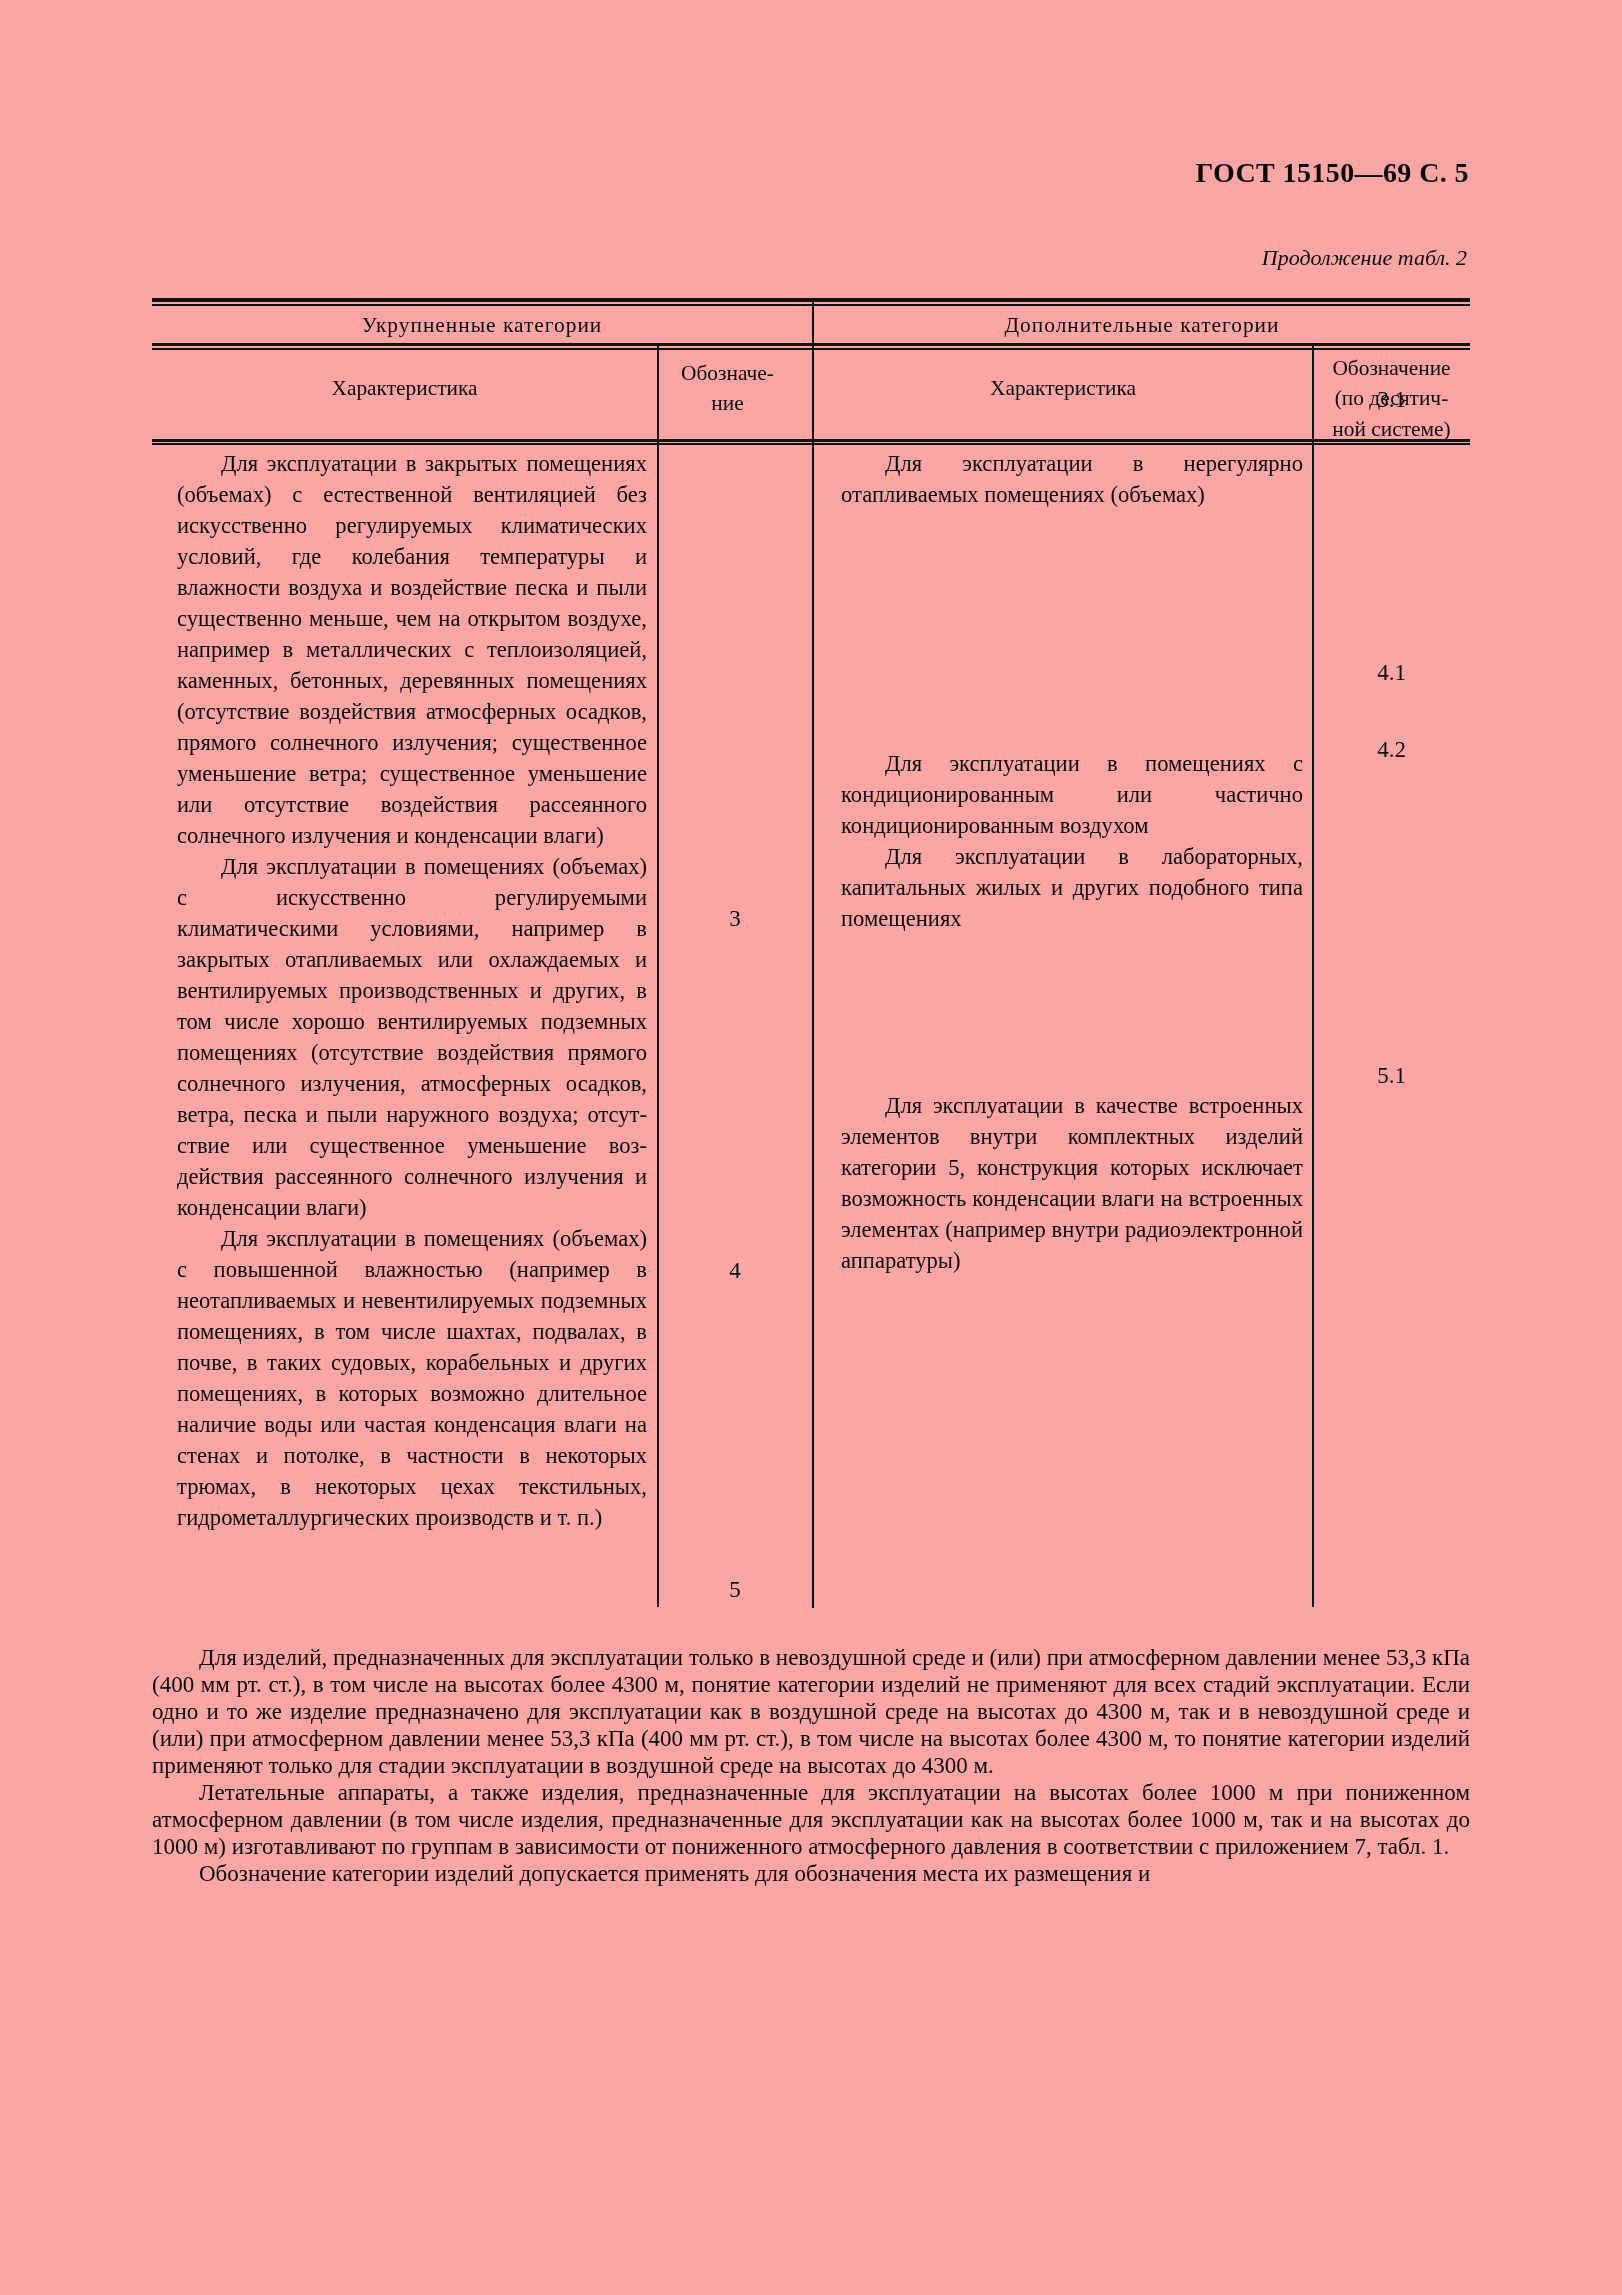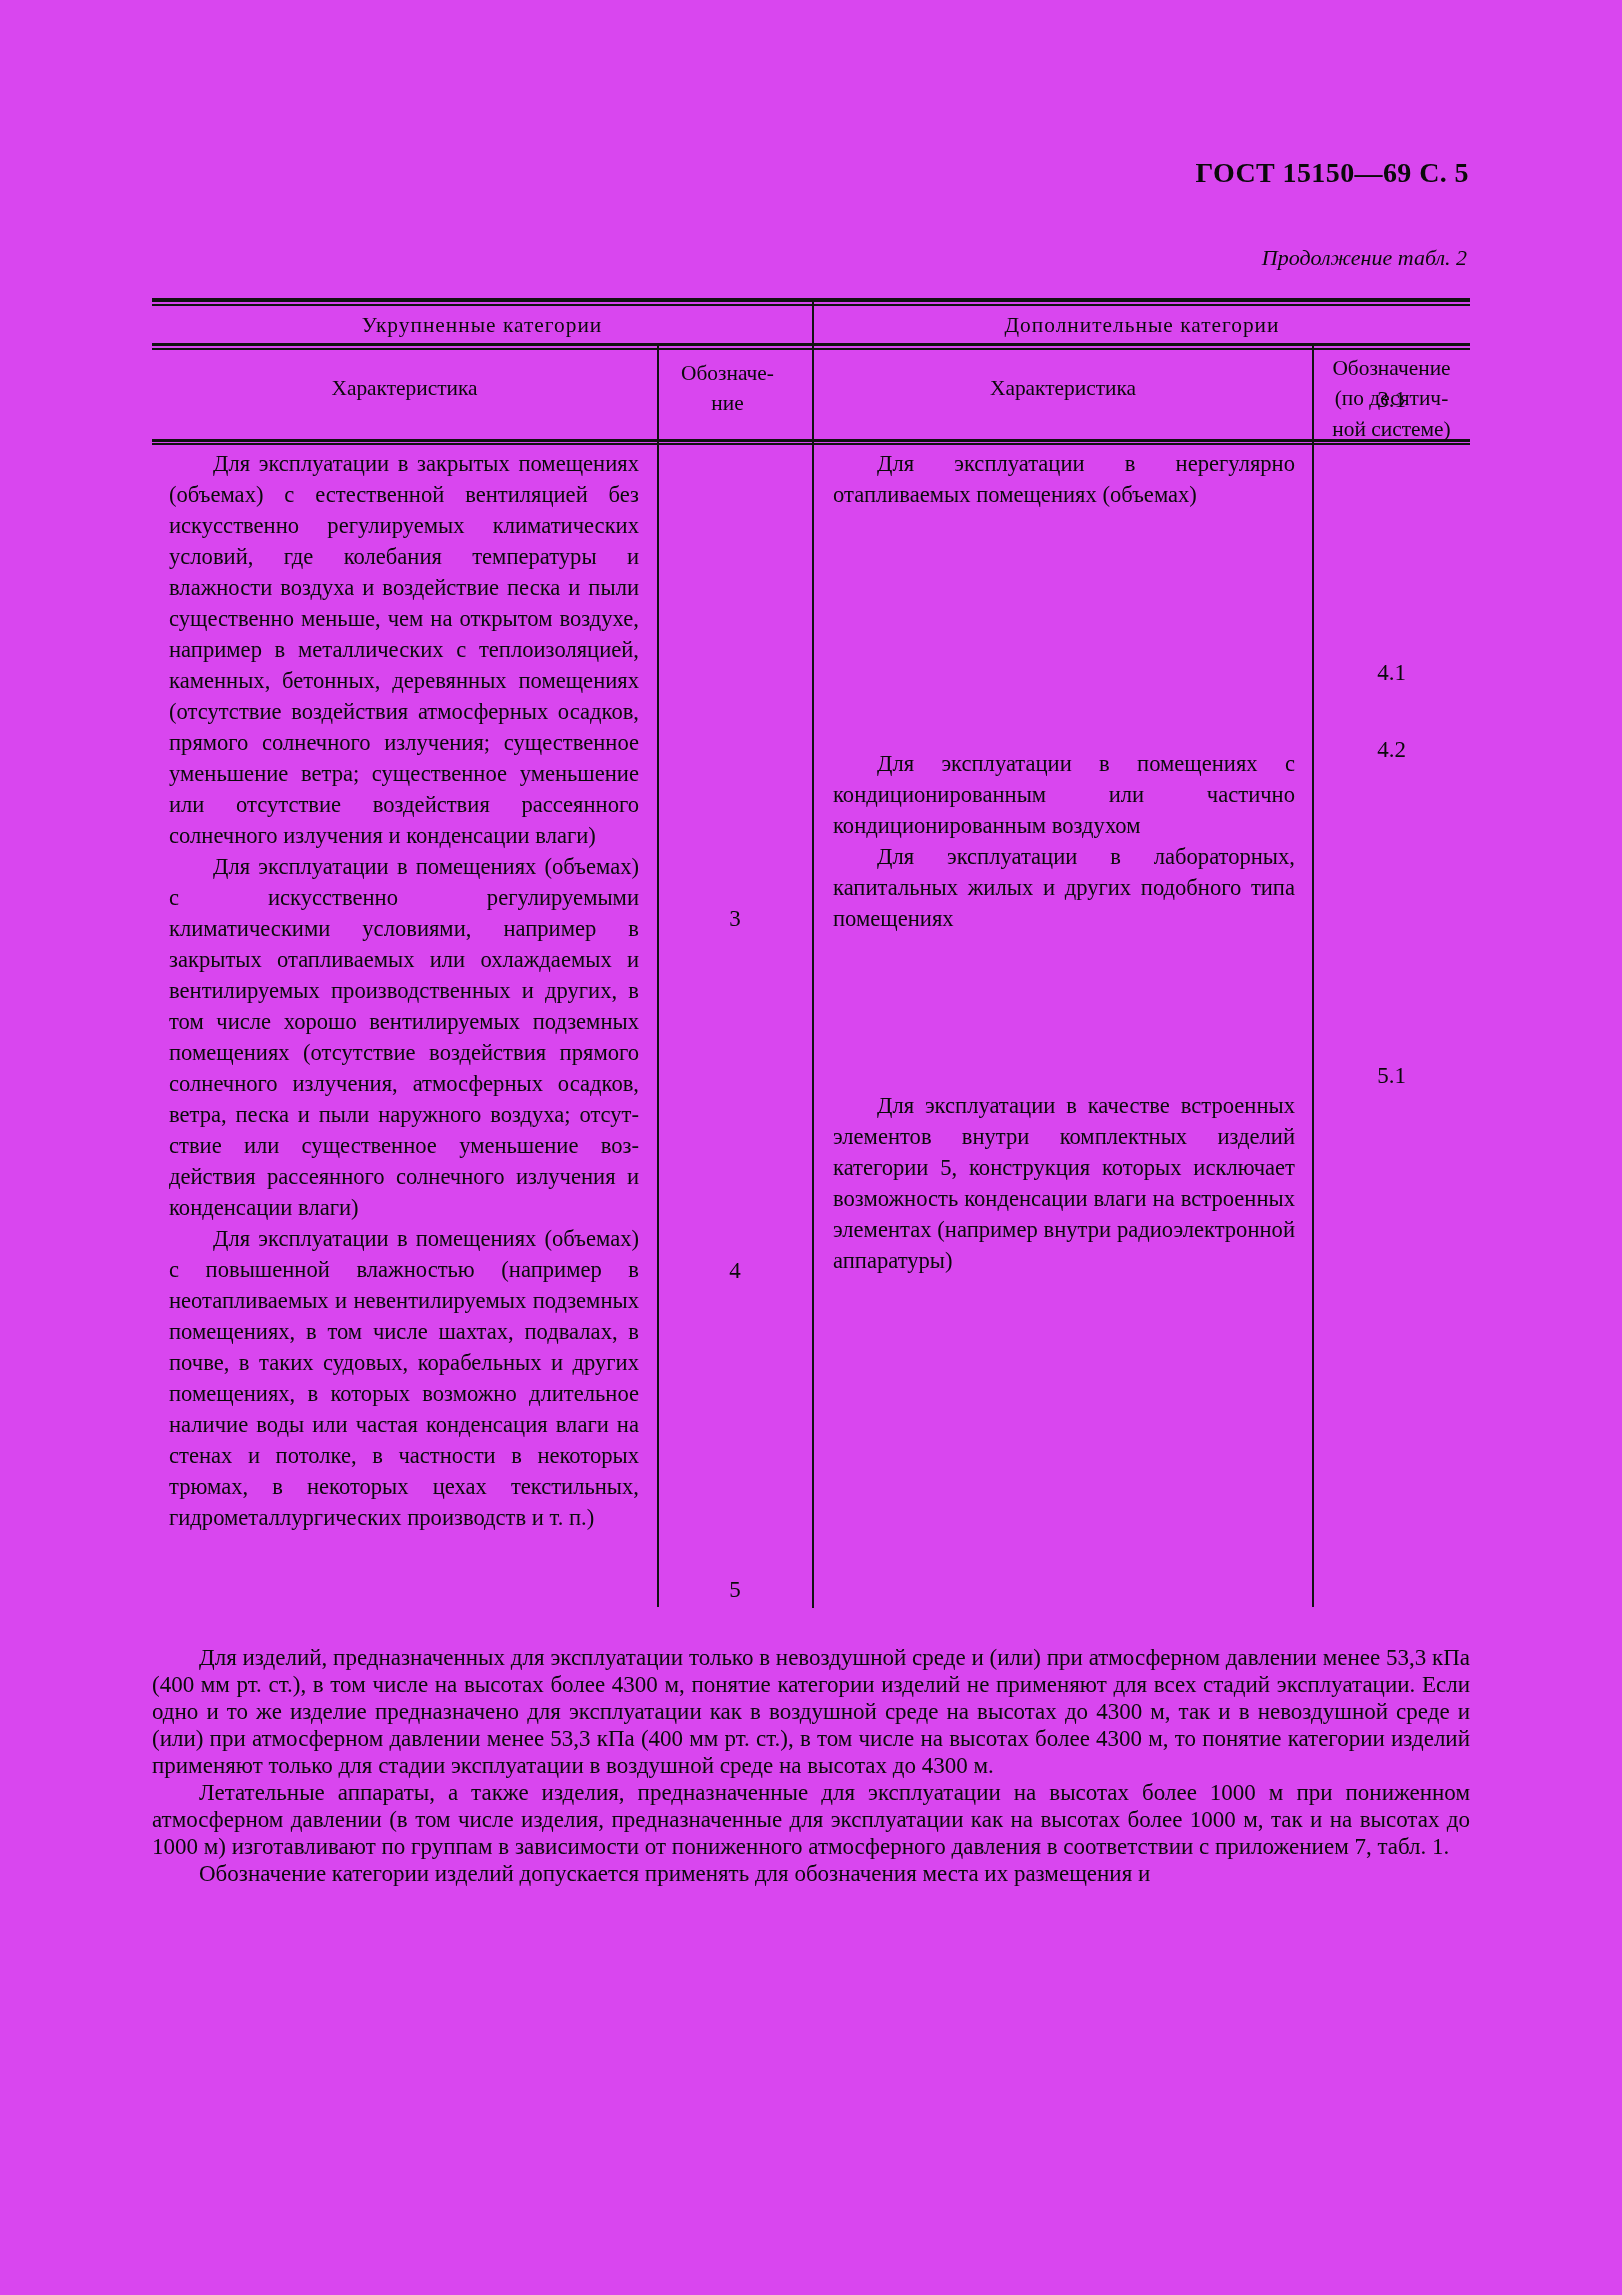--- a/index.html
+++ b/index.html
@@ -12,21 +12,21 @@
     height: 2295px;
     position: relative;
     font-family: "Liberation Serif", "DejaVu Serif", serif;
     color: #0a0a0a;
     overflow: hidden;
   }
 
   .page {
     position: absolute;
     inset: 0;
-    background: #d946ef;
+    background: #fca5a5;
   }
 
   
   .runhead {
     position: absolute;
     right: 153px;
     top: 157px;
     font-size: 28px;
     font-weight: bold;
     letter-spacing: 0.4px;
@@ -88,20 +88,21 @@
   .hd-oboz-dec    { left: 1162px; top: 55px; width: 155px; }
 
   
   .cell {
     position: absolute;
     font-size: 22.6px;
     line-height: 31px;
     text-align: justify;
     text-align-last: left;
     hyphens: manual;
+    margin-left: 8px;
   }
   .cell p { margin: 0; text-indent: 44px; }
 
   .col-left  { left: 17px;  top: 150px; width: 470px; }
   .col-right { left: 681px; top: 150px; width: 462px; }
 
   .col-right .blk { position: absolute; left: 0; width: 462px; }
   .blk-31 { top: 0px; }
   .blk-41 { top: 300px; }
   .blk-42 { top: 393px; }

